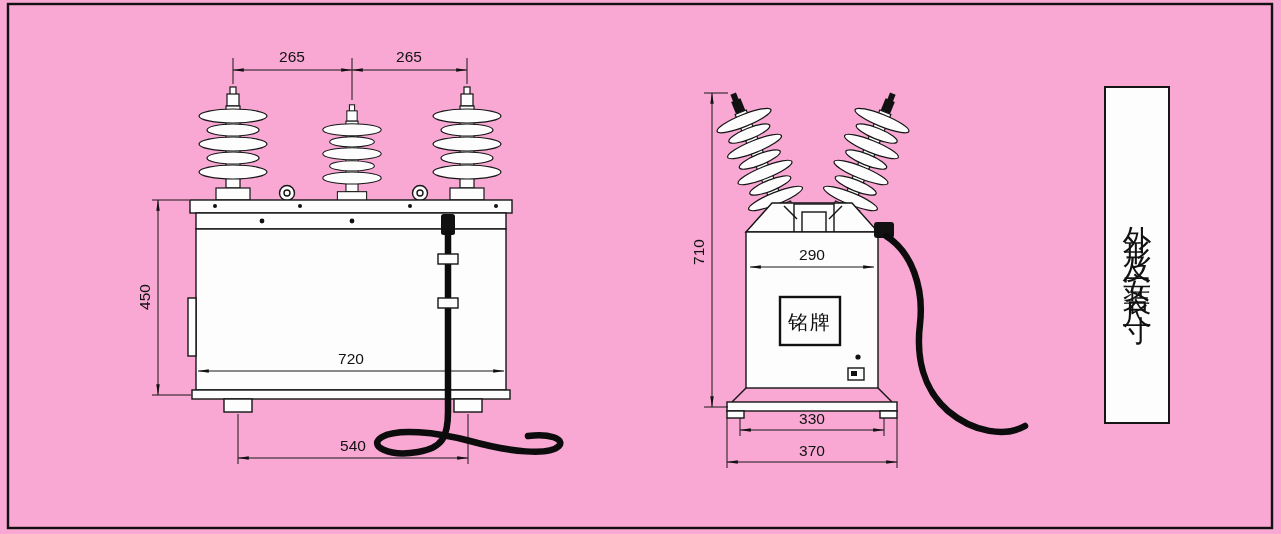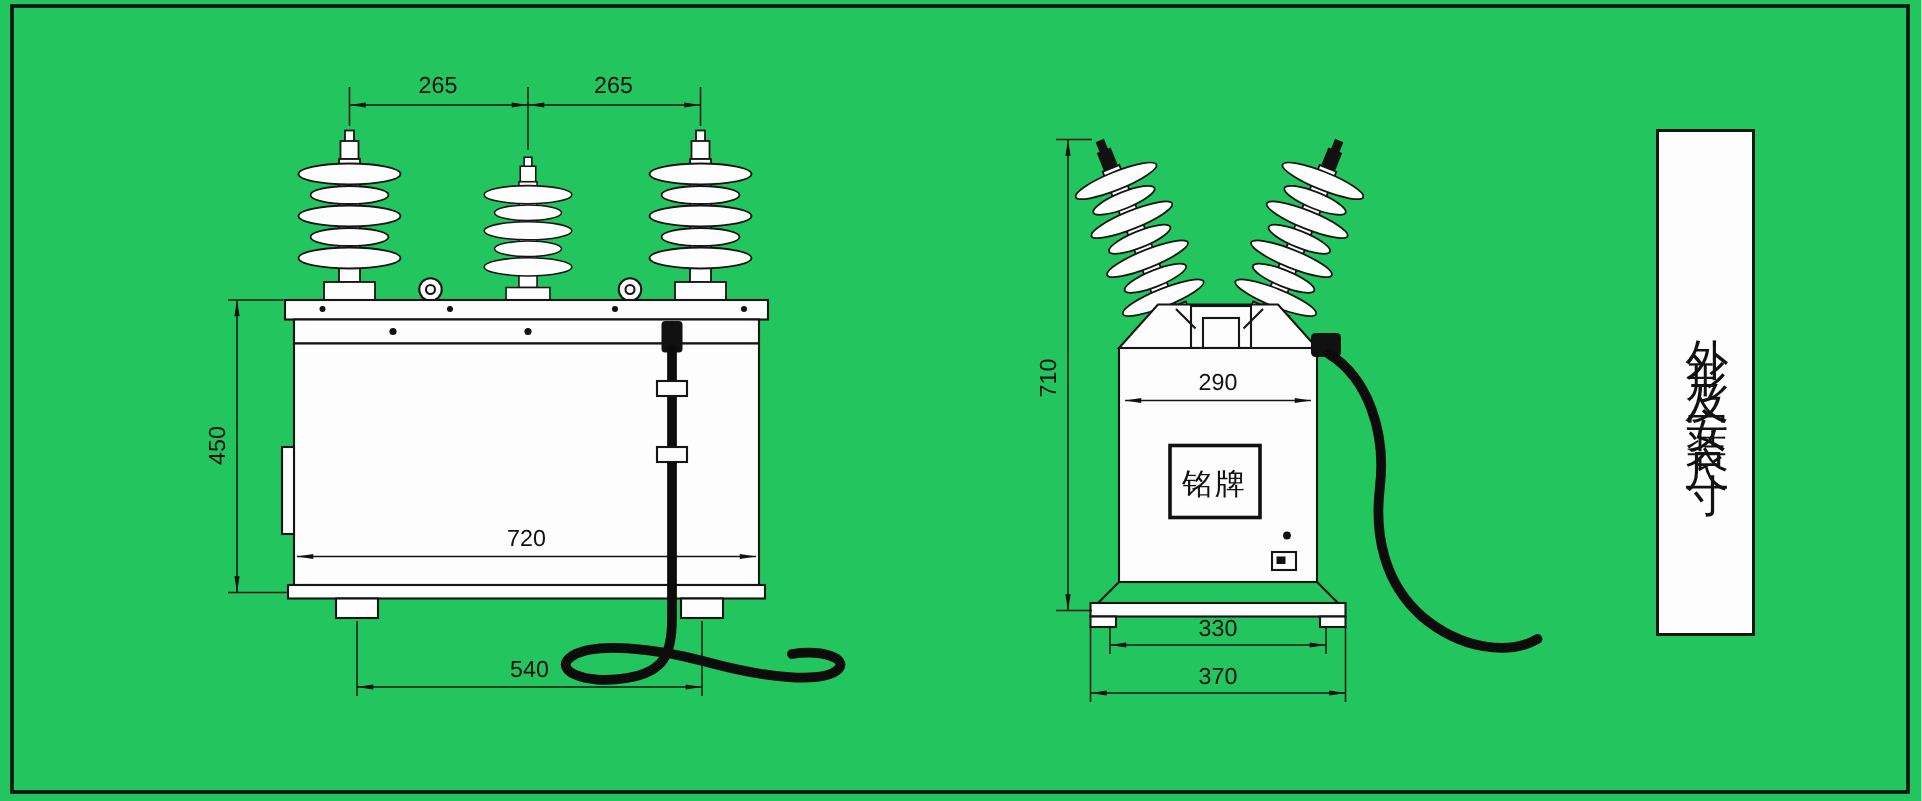--- a/index.html
+++ b/index.html
@@ -1,16 +1,16 @@
 <!DOCTYPE html>
 <html><head>
 <meta charset="utf-8">
 <style>
   html,body{margin:0;padding:0;background:#ffffff;}
-  .stage{position:relative;width:1281px;height:534px;background:#22c55e;overflow:hidden;
+  .stage{position:relative;width:1281px;height:534px;background:#f9a8d4;overflow:hidden;
          font-family:"Liberation Sans",sans-serif;}
   svg{position:absolute;left:0;top:0;}
   .ln{stroke:#151515;stroke-width:1.4;fill:none;}
   .wf{stroke:#151515;stroke-width:1.4;fill:#fdfdfd;}
   .bf{fill:#111;stroke:none;}
   .dim line{stroke:#161616;stroke-width:1;}
   .dim-text{font:15.5px "Liberation Sans",sans-serif;fill:#111;stroke:none;}
   .cable{stroke:#0c0c0c;stroke-width:6.5;fill:none;stroke-linecap:round;}
   .np-text{font:20px "Liberation Serif",serif;fill:#111;stroke:none;letter-spacing:2px;}
   .title-panel{position:absolute;left:1104px;top:86px;width:66px;height:338px;

